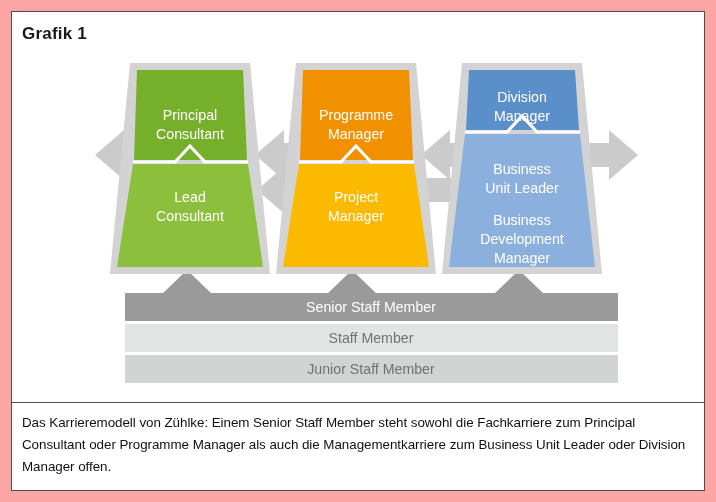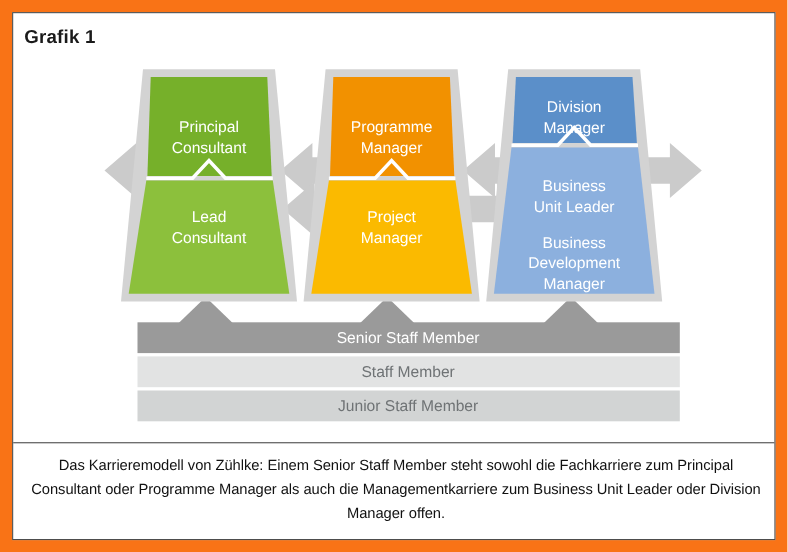--- a/index.html
+++ b/index.html
@@ -7,21 +7,21 @@
     padding: 0;
     background: #ffffff;
   }
   body {
     font-family: "Liberation Sans", sans-serif;
   }
   #figure-frame {
     position: relative;
     width: 716px;
     height: 502px;
-    background: #f97316;
+    background: #fca5a5;
     box-sizing: border-box;
     overflow: hidden;
   }
   
   .outer-box {
     position: absolute;
     left: 11px;
     top: 11px;
     width: 694px;
     height: 480px;
@@ -60,21 +60,20 @@
   }
   .caption {
     position: absolute;
     left: 22px;
     top: 412px;
     width: 676px;
     font-size: 13.4px;
     line-height: 22px;
     color: #111111;
     letter-spacing: -0.05px;
-    text-align: center;
   }
 
   
   .col-label {
     font-family: "Liberation Sans", sans-serif;
     font-size: 14.2px;
     fill: #ffffff;
     text-anchor: middle;
   }
   .bar-label {

